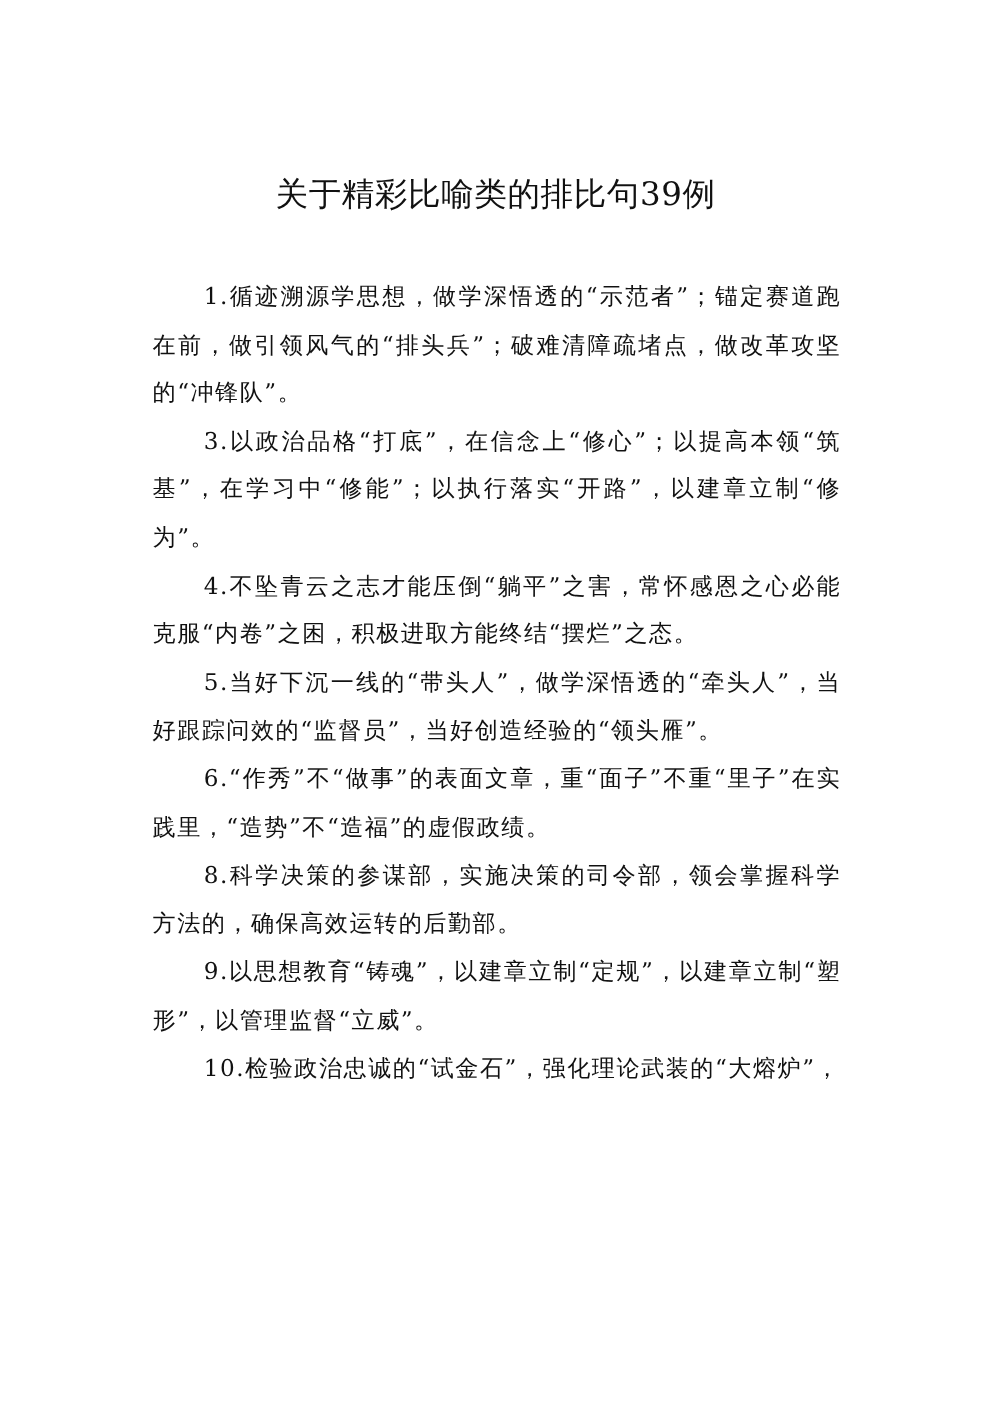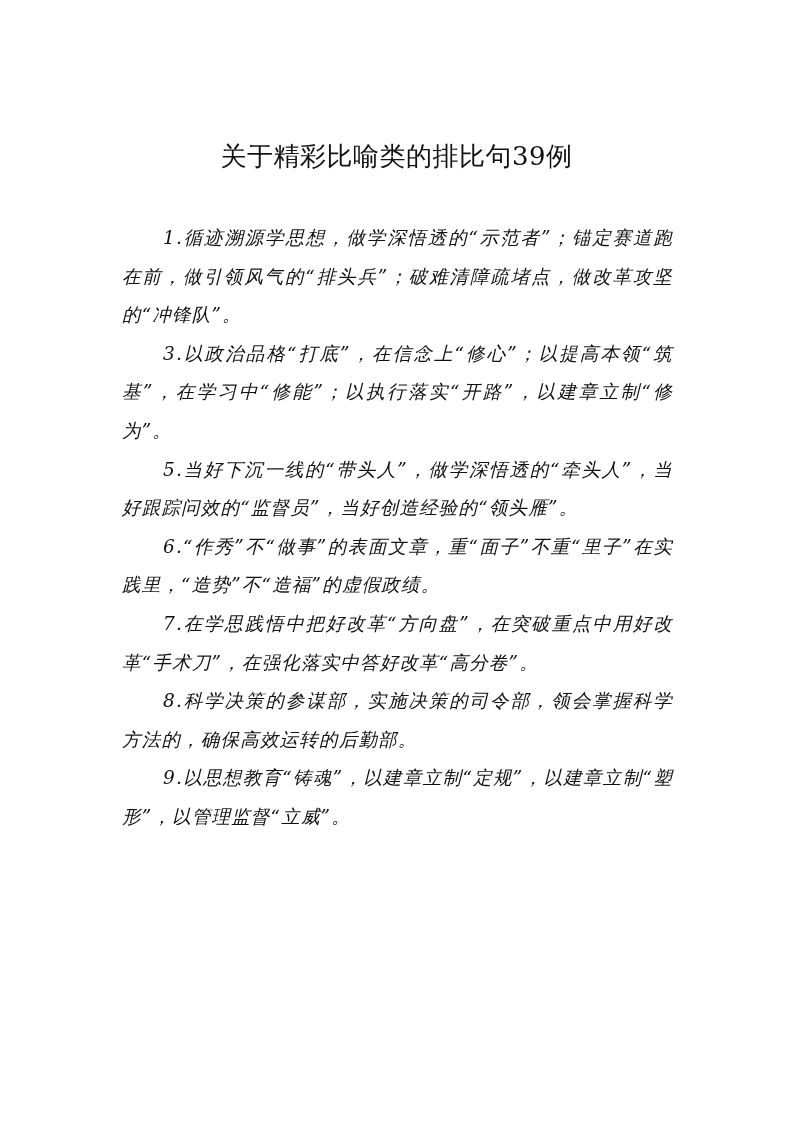--- a/index.html
+++ b/index.html
@@ -3,32 +3,33 @@
 <meta charset="utf-8">
 <style>
   html, body { margin: 0; padding: 0; background: #ffffff; }
   body { width: 793px; height: 1122px; position: relative; overflow: hidden;
          font-family: "DejaVu Serif", "Liberation Serif", serif; color: #111; }
   .page { position: absolute; left: 0; top: 0; width: 793px; height: 886px; background: #fff; }
   .title { position: absolute; left: 0; width: 793px; top: 138px; text-align: center;
            font-size: 26px; line-height: 36px; letter-spacing: 0.5px; color: #111; }
   .body { position: absolute; left: 122px; top: 219px; width: 551px;
           font-size: 18.5px; line-height: 38.6px; letter-spacing: 1.2px;
-          text-align: justify; text-justify: inter-character; font-style: italic; }
+          text-align: justify; text-justify: inter-character; }
   .para { margin: 0; text-indent: 41px; }
   .para .num, .para .txt { }
 </style>
 </head>
 <body>
 
 <div class="page">
   <div class="title">关于精彩比喻类的排比句39例</div>
 
   <div class="body">
     <p class="para"><span class="num">1.</span><span class="txt">循迹溯源学思想，做学深悟透的“示范者”；锚定赛道跑在前，做引领风气的“排头兵”；破难清障疏堵点，做改革攻坚的“冲锋队”。</span></p>
     <p class="para"><span class="num">3.</span><span class="txt">以政治品格“打底”，在信念上“修心”；以提高本领“筑基”，在学习中“修能”；以执行落实“开路”，以建章立制“修为”。</span></p>
+    <p class="para"><span class="num">4.</span><span class="txt">不坠青云之志才能压倒“躺平”之害，常怀感恩之心必能克服“内卷”之困，积极进取方能终结“摆烂”之态。</span></p>
     <p class="para"><span class="num">5.</span><span class="txt">当好下沉一线的“带头人”，做学深悟透的“牵头人”，当好跟踪问效的“监督员”，当好创造经验的“领头雁”。</span></p>
     <p class="para"><span class="num">6.</span><span class="txt">“作秀”不“做事”的表面文章，重“面子”不重“里子”在实践里，“造势”不“造福”的虚假政绩。</span></p>
-    <p class="para"><span class="num">7.</span><span class="txt">在学思践悟中把好改革“方向盘”，在突破重点中用好改革“手术刀”，在强化落实中答好改革“高分卷”。</span></p>
     <p class="para"><span class="num">8.</span><span class="txt">科学决策的参谋部，实施决策的司令部，领会掌握科学方法的，确保高效运转的后勤部。</span></p>
     <p class="para"><span class="num">9.</span><span class="txt">以思想教育“铸魂”，以建章立制“定规”，以建章立制“塑形”，以管理监督“立威”。</span></p>
+    <p class="para"><span class="num">10.</span><span class="txt">检验政治忠诚的“试金石”，强化理论武装的“大熔炉”，</span></p>
   </div>
 </div>
 
 </body></html>

